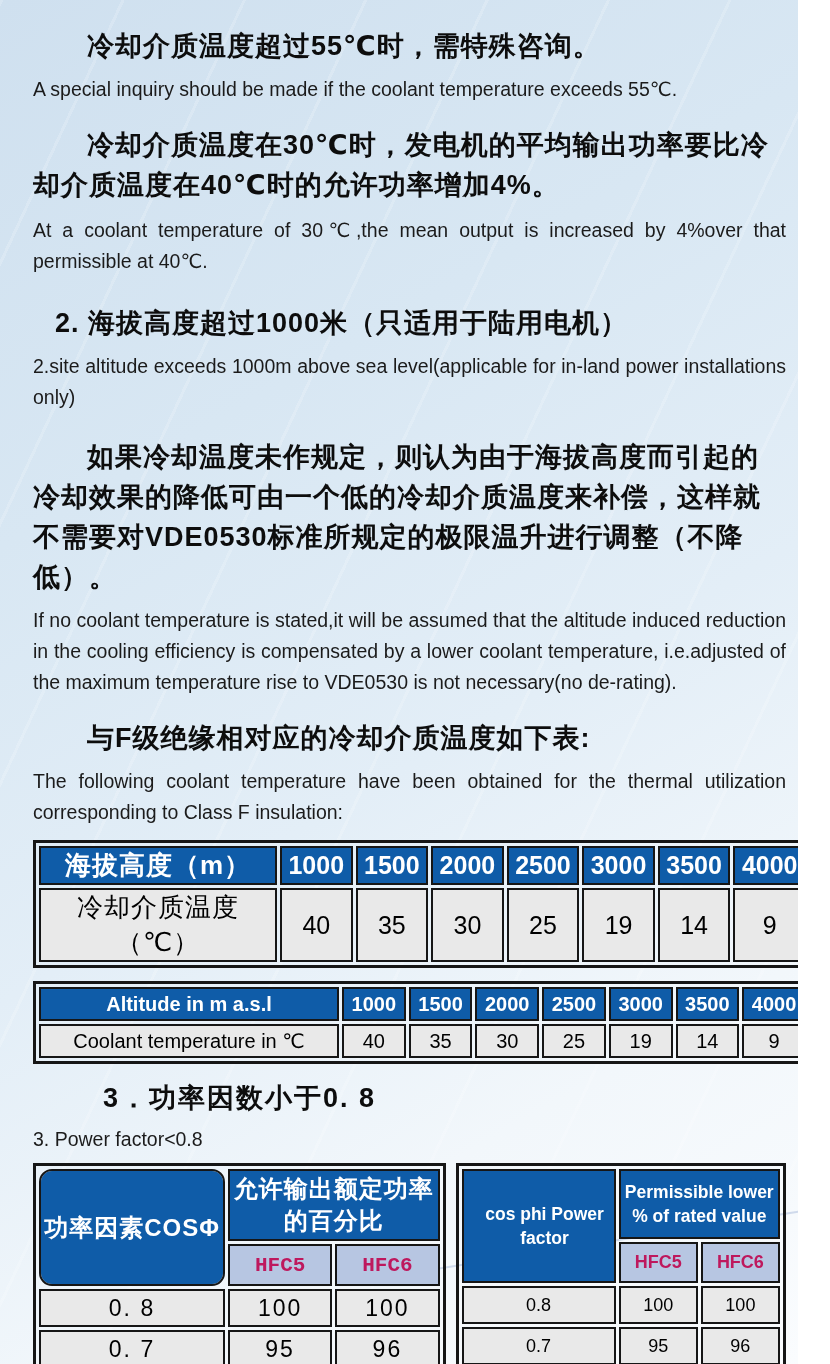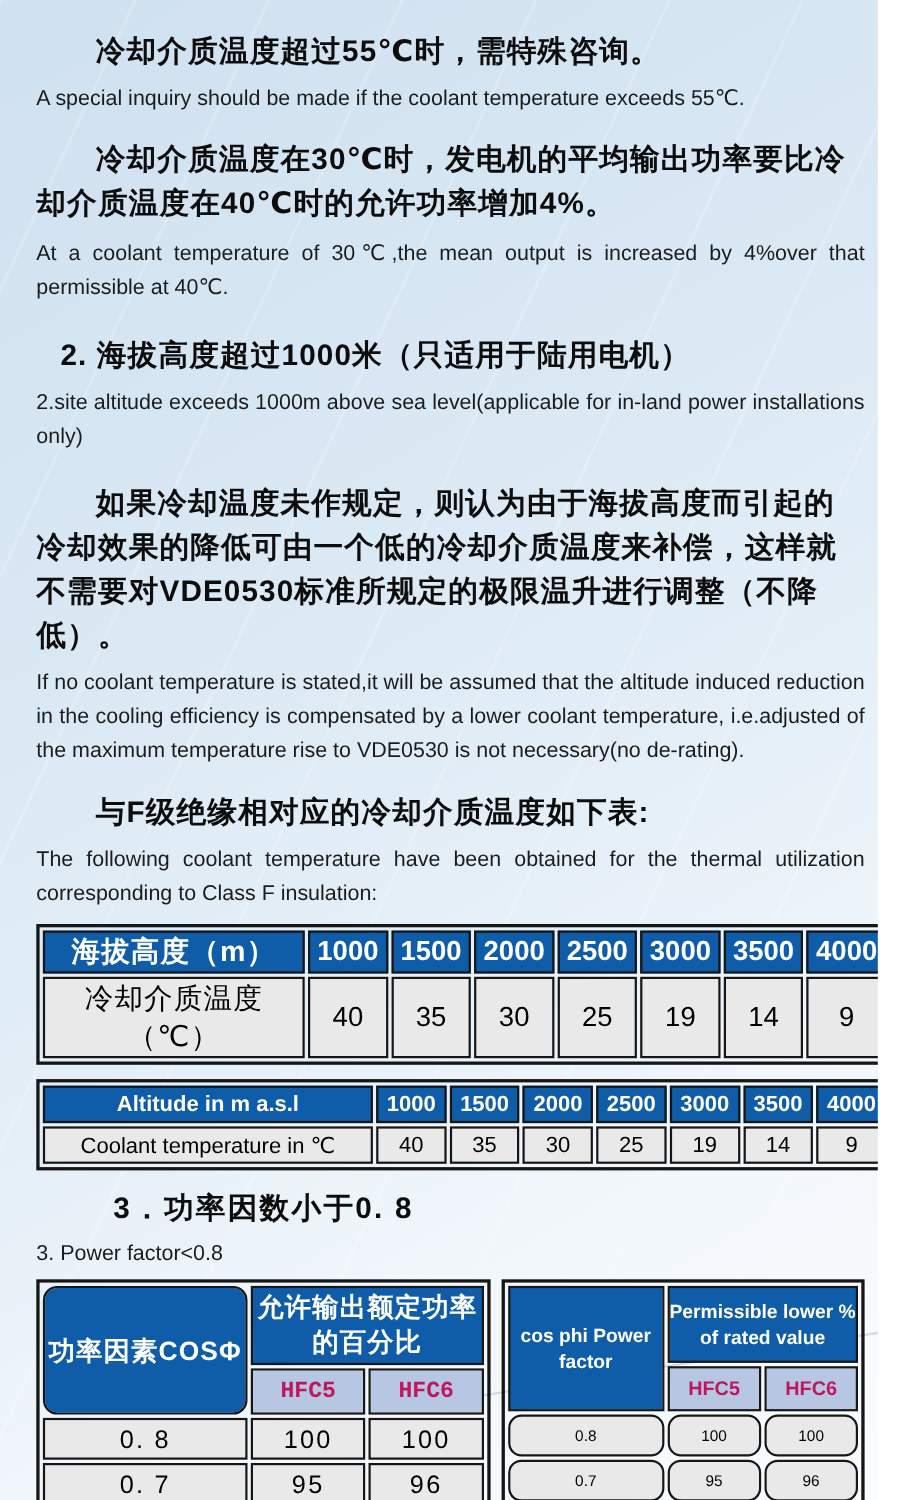--- a/index.html
+++ b/index.html
@@ -56,24 +56,24 @@
 
   
   .pf-wrap{display:flex;gap:10px;margin-top:8px;align-items:flex-start;}
   .pf-table td{background-clip:padding-box;}
   .pf-zh{width:427px;}
   .pf-zh .c1{width:182px;font-size:24px;letter-spacing:1px;border-radius:13px;}
   .pf-zh .group{height:68px;font-size:24px;line-height:32px;letter-spacing:1px;}
   .pf-zh .lav{height:38px;font-size:21px;font-weight:bold;font-family:"Liberation Mono","DejaVu Sans Mono",monospace;}
   .pf-zh .gray{height:34px;font-size:23px;letter-spacing:2px;}
   .pf-en{width:342px;}
-  .pf-en .c1{width:138px;font-size:17.5px;line-height:24px;}
+  .pf-en .c1{width:138px;font-size:17.5px;line-height:24px;padding-left:12px;}
   .pf-en .group{height:66px;font-size:17.5px;line-height:24px;}
   .pf-en .lav{height:37px;font-size:18px;}
-  .pf-en .gray{height:34px;font-size:14px;border-radius:12px;}
+  .pf-en .gray{height:34px;font-size:18px;}
 </style>
 </head>
 <body>
 
 <div class="page">
   <div class="texture-line"></div>
   <div class="content">
 
     <p class="zh indent">冷却介质温度超过55℃时，需特殊咨询。</p>
     <p class="en mt8">A special inquiry should be made if the coolant temperature exceeds 55℃.</p>

